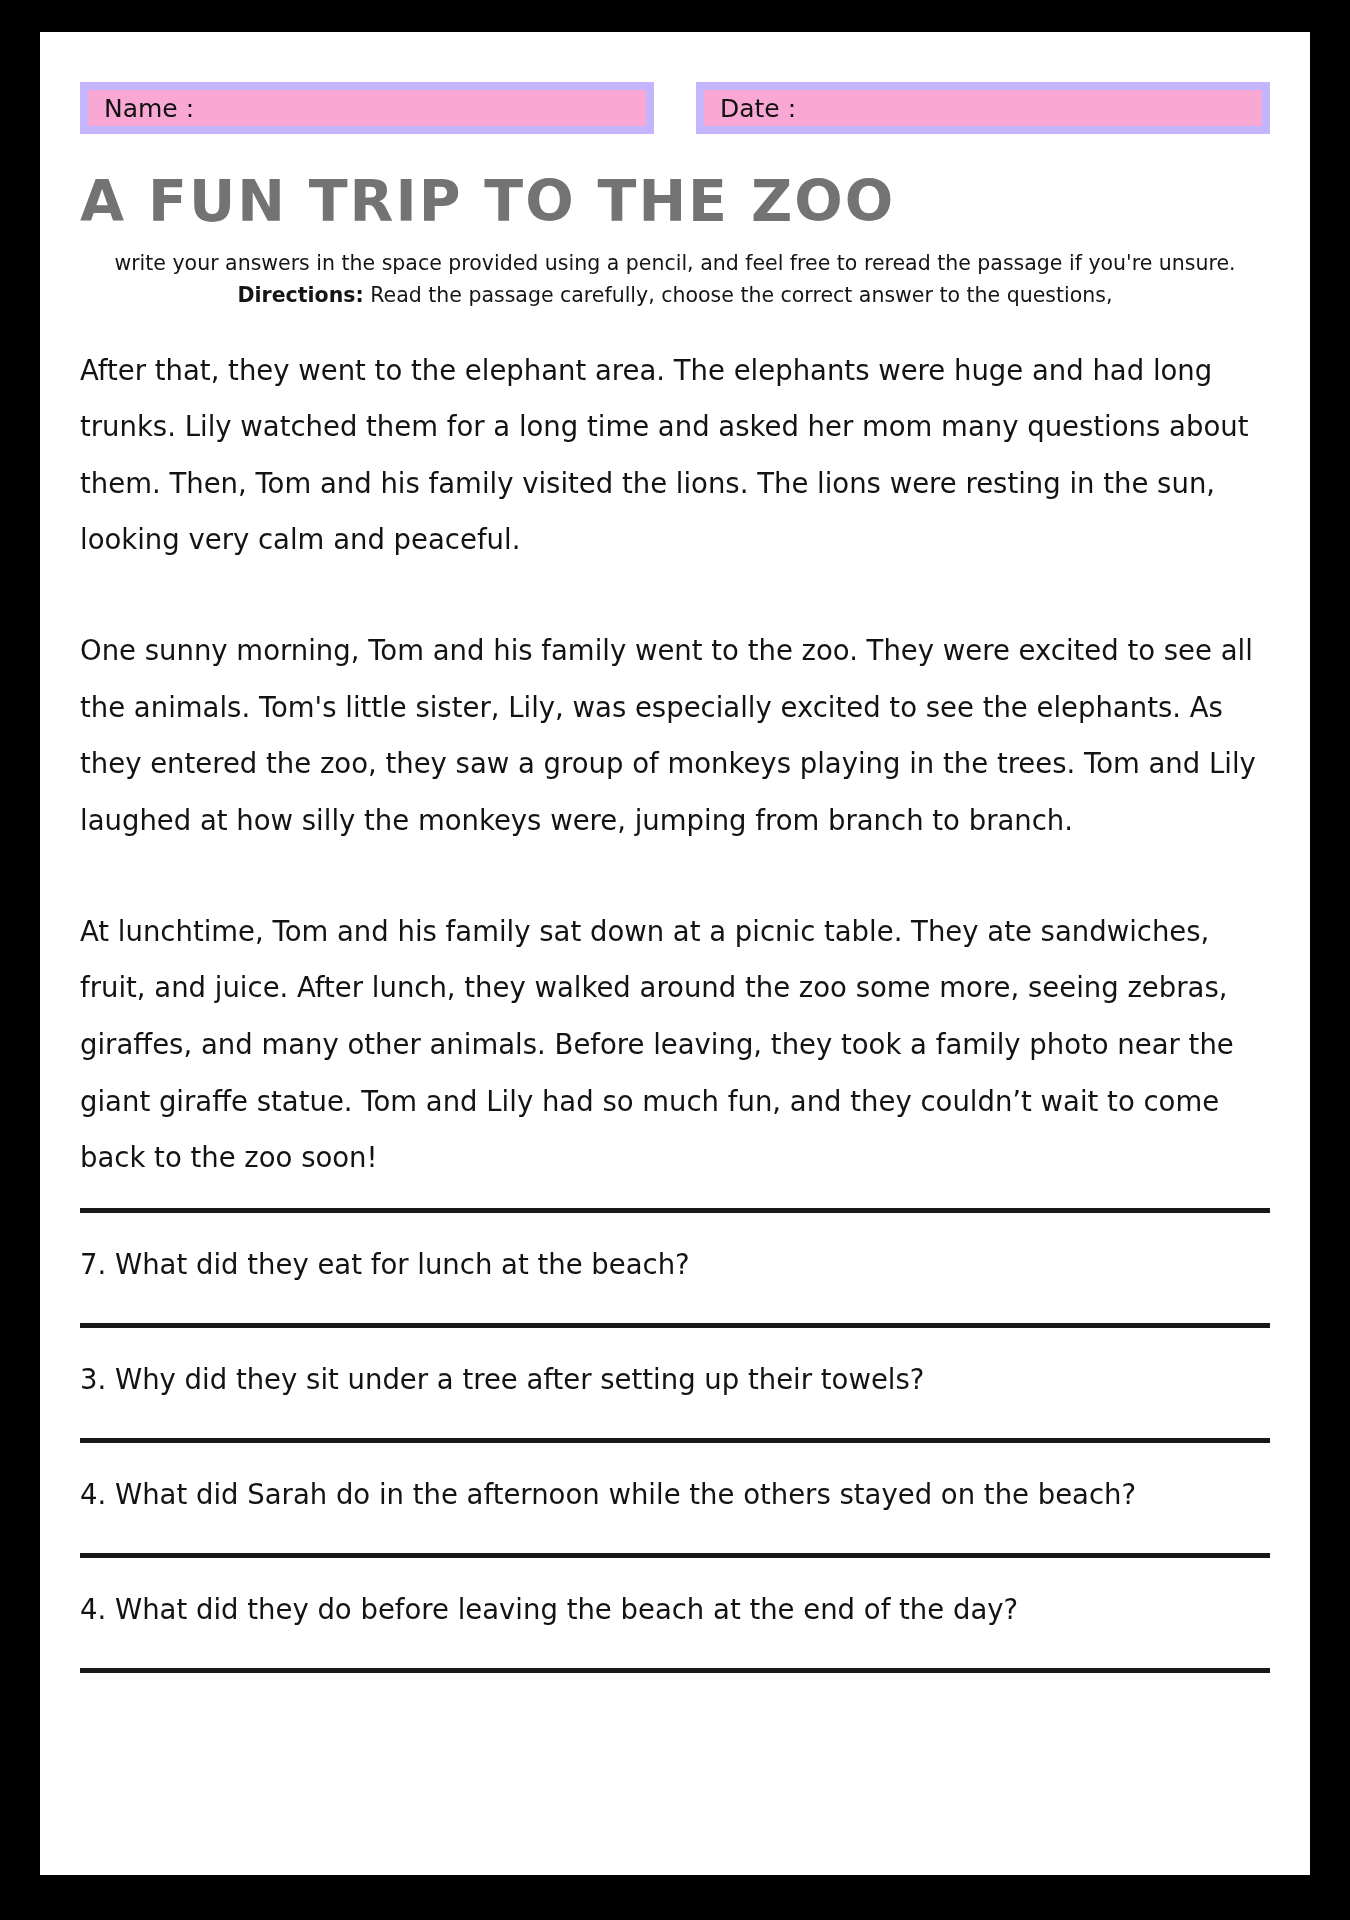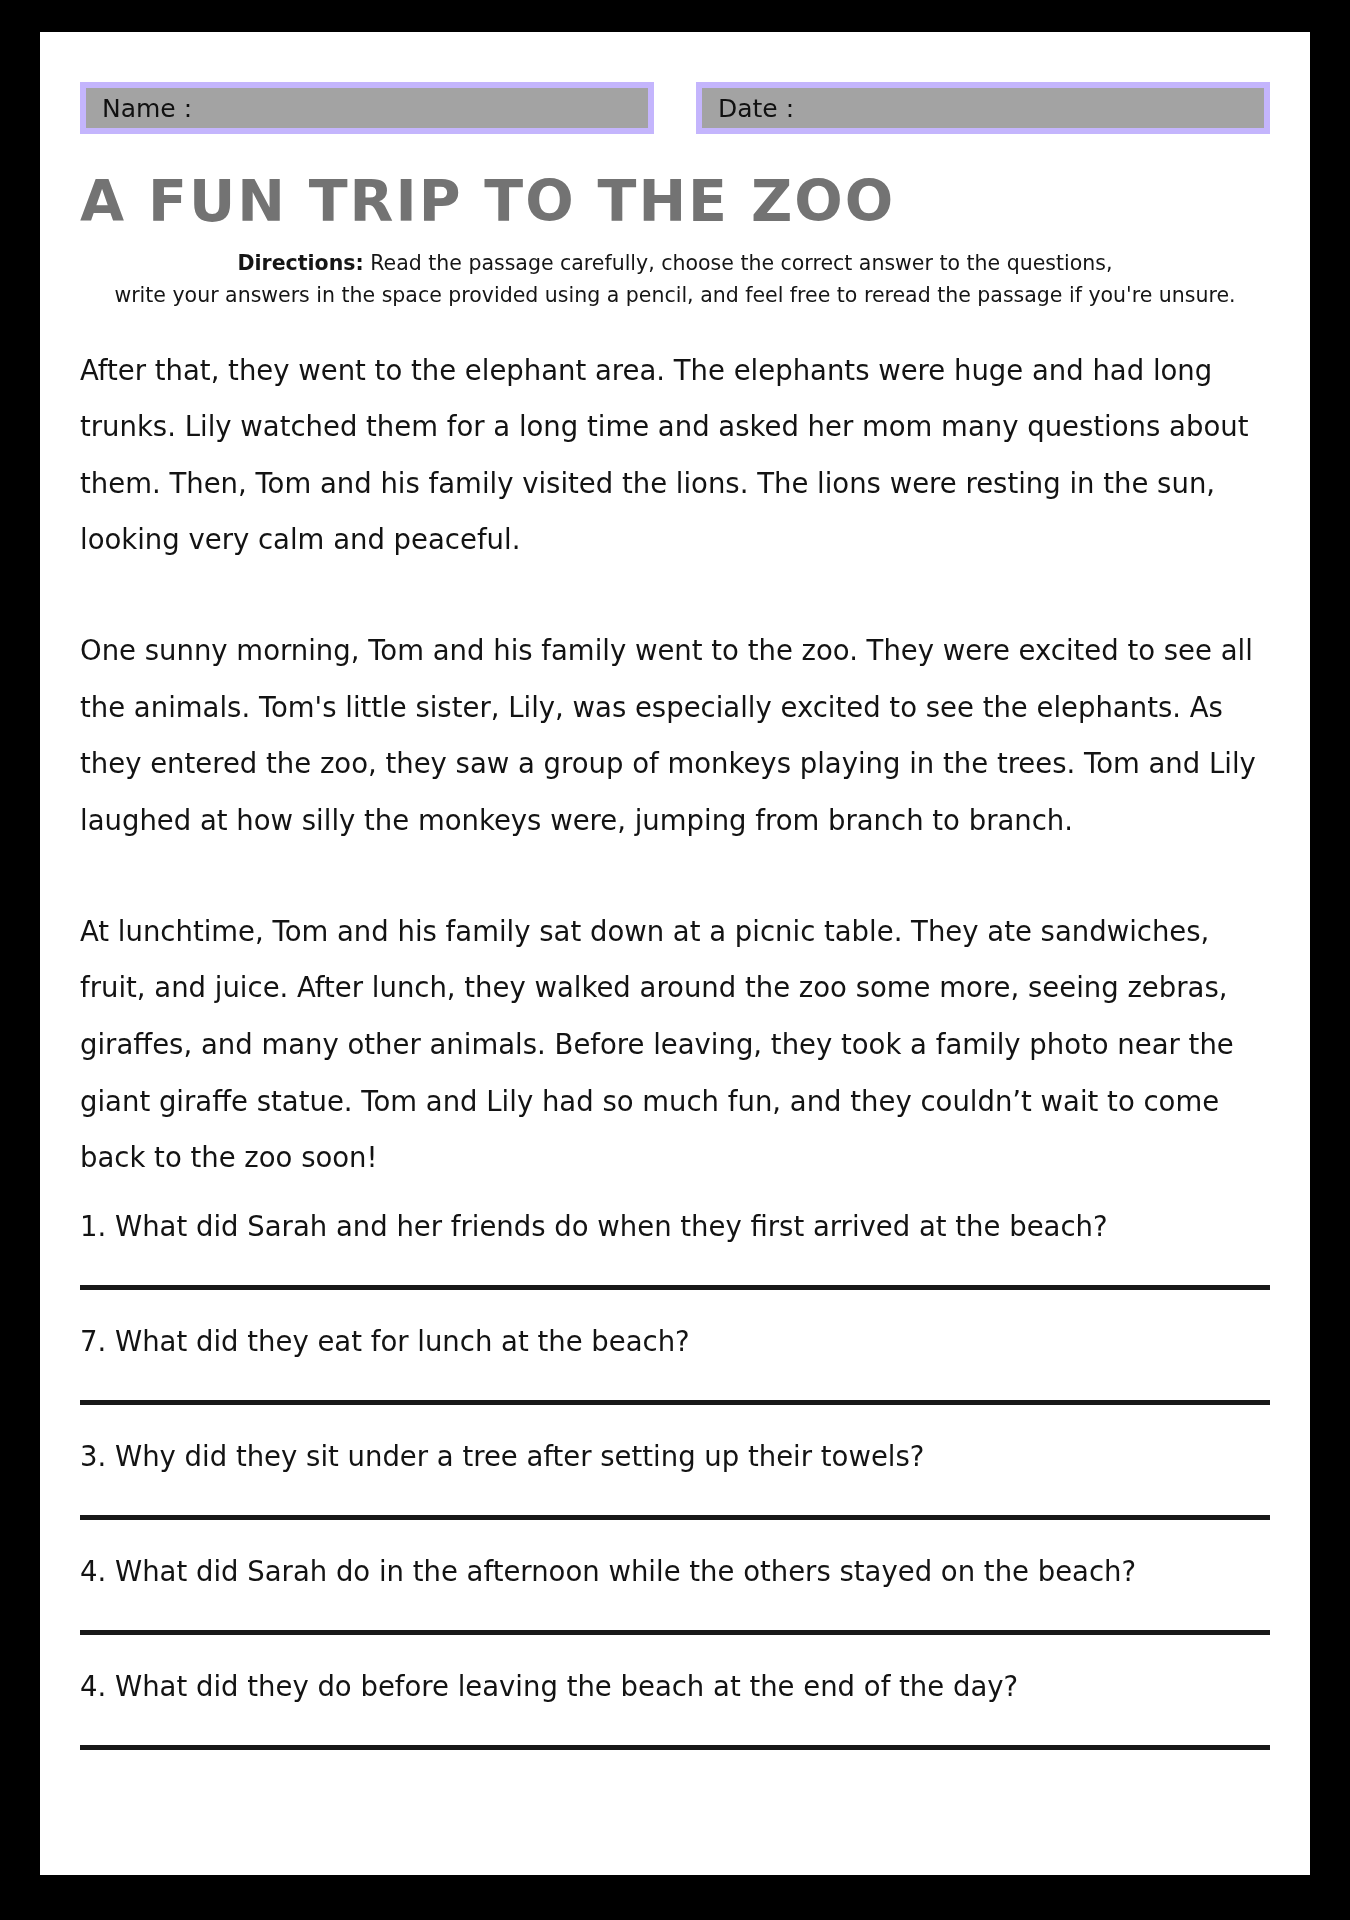--- a/index.html
+++ b/index.html
@@ -25,27 +25,27 @@
   }
   .header-row {
     display: flex;
     justify-content: space-between;
     gap: 42px;
     margin-top: 50px;
   }
   .field-box {
     flex: 1 1 0;
     height: 52px;
-    border: 6px solid #c4b5fd;
+    border: 8px solid #c4b5fd;
     display: flex;
     align-items: center;
     padding-left: 16px;
     font-size: 25px;
     color: #111;
-    background: #a3a3a3;
+    background: #f9a8d4;
   }
   .title {
     margin-top: 34px;
     text-align: left;
     font-size: 57px;
     font-weight: bold;
     letter-spacing: 2px;
     color: #737373;
   }
   .directions {
@@ -96,34 +96,33 @@
         <span>Name :</span>
       </div>
       <div class="field-box">
         <span>Date :</span>
       </div>
     </div>
 
     <h1 class="title">A FUN TRIP TO THE ZOO</h1>
 
     <div class="directions">
+      <div>write your answers in the space provided using a pencil, and feel free to reread the passage if you're unsure.</div>
       <div><span class="dir-label">Directions:</span><span> Read the passage carefully, choose the correct answer to the questions,</span></div>
-      <div>write your answers in the space provided using a pencil, and feel free to reread the passage if you're unsure.</div>
     </div>
 
     <div class="passage">
       <p>After that, they went to the elephant area. The elephants were huge and had long trunks. Lily watched them for a long time and asked her mom many questions about them. Then, Tom and his family visited the lions. The lions were resting in the sun, looking very calm and peaceful.</p>
       <p>One sunny morning, Tom and his family went to the zoo. They were excited to see all the animals. Tom's little sister, Lily, was especially excited to see the elephants. As they entered the zoo, they saw a group of monkeys playing in the trees. Tom and Lily laughed at how silly the monkeys were, jumping from branch to branch.</p>
       <p>At lunchtime, Tom and his family sat down at a picnic table. They ate sandwiches, fruit, and juice. After lunch, they walked around the zoo some more, seeing zebras, giraffes, and many other animals. Before leaving, they took a family photo near the giant giraffe statue. Tom and Lily had so much fun, and they couldn’t wait to come back to the zoo soon!</p>
     </div>
 
 
     <div class="questions-list">
       <div class="question">
-        <div class="q-text">1. What did Sarah and her friends do when they first arrived at the beach?</div>
         <div class="answer-line"></div>
       </div>
       <div class="question">
         <div class="q-text">7. What did they eat for lunch at the beach?</div>
         <div class="answer-line"></div>
       </div>
       <div class="question">
         <div class="q-text">3. Why did they sit under a tree after setting up their towels?</div>
         <div class="answer-line"></div>
       </div>

